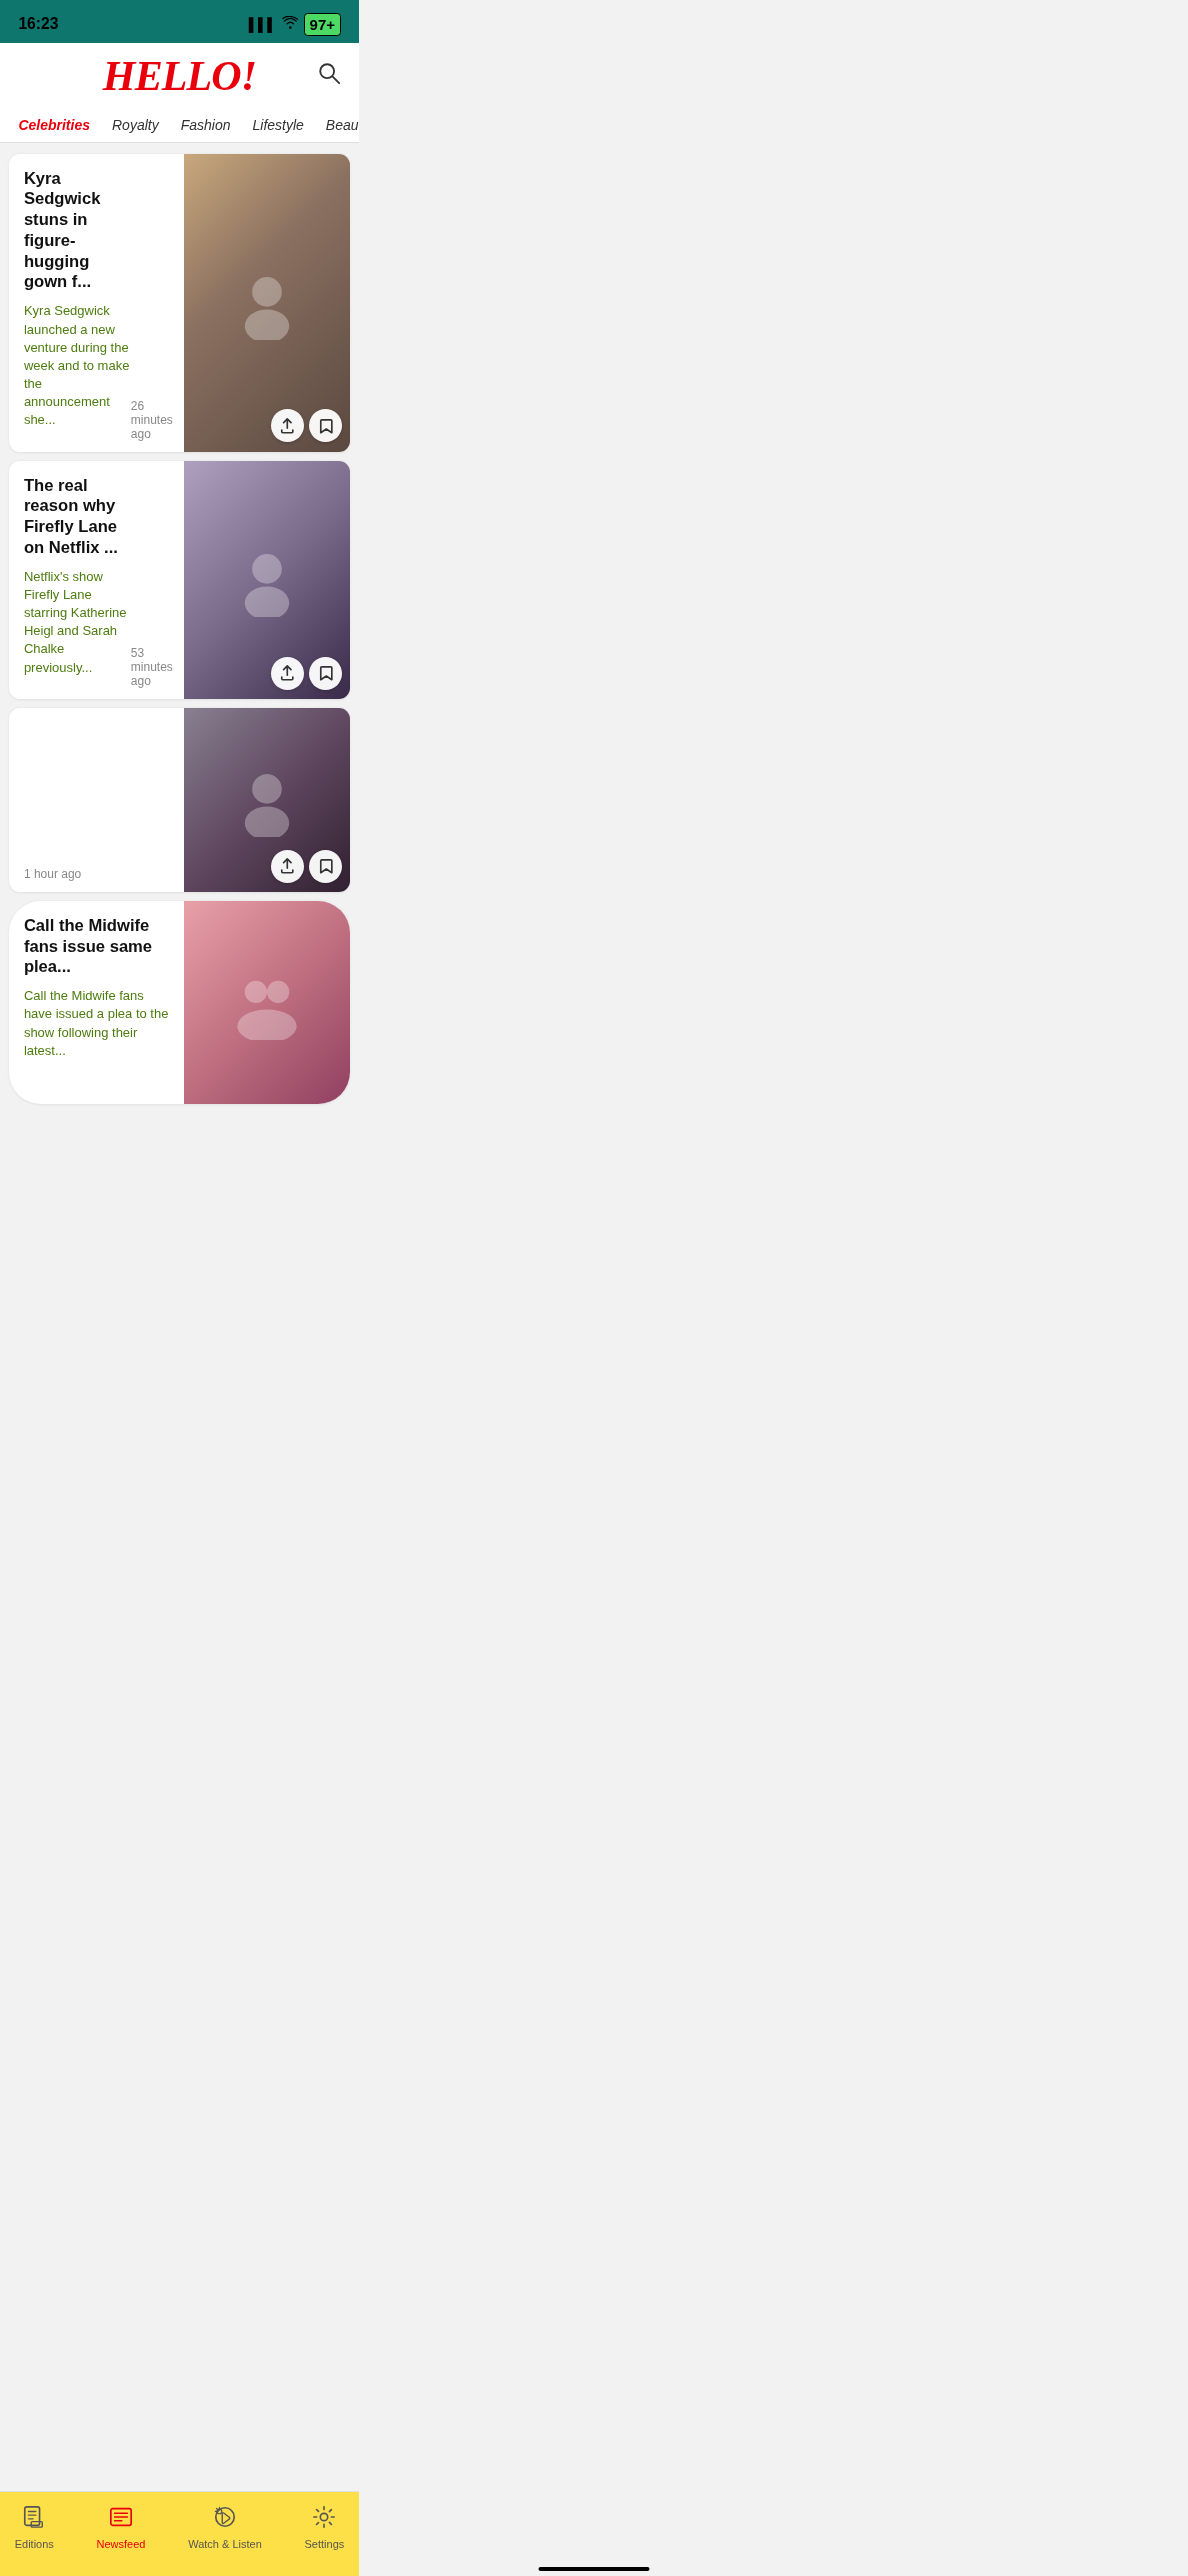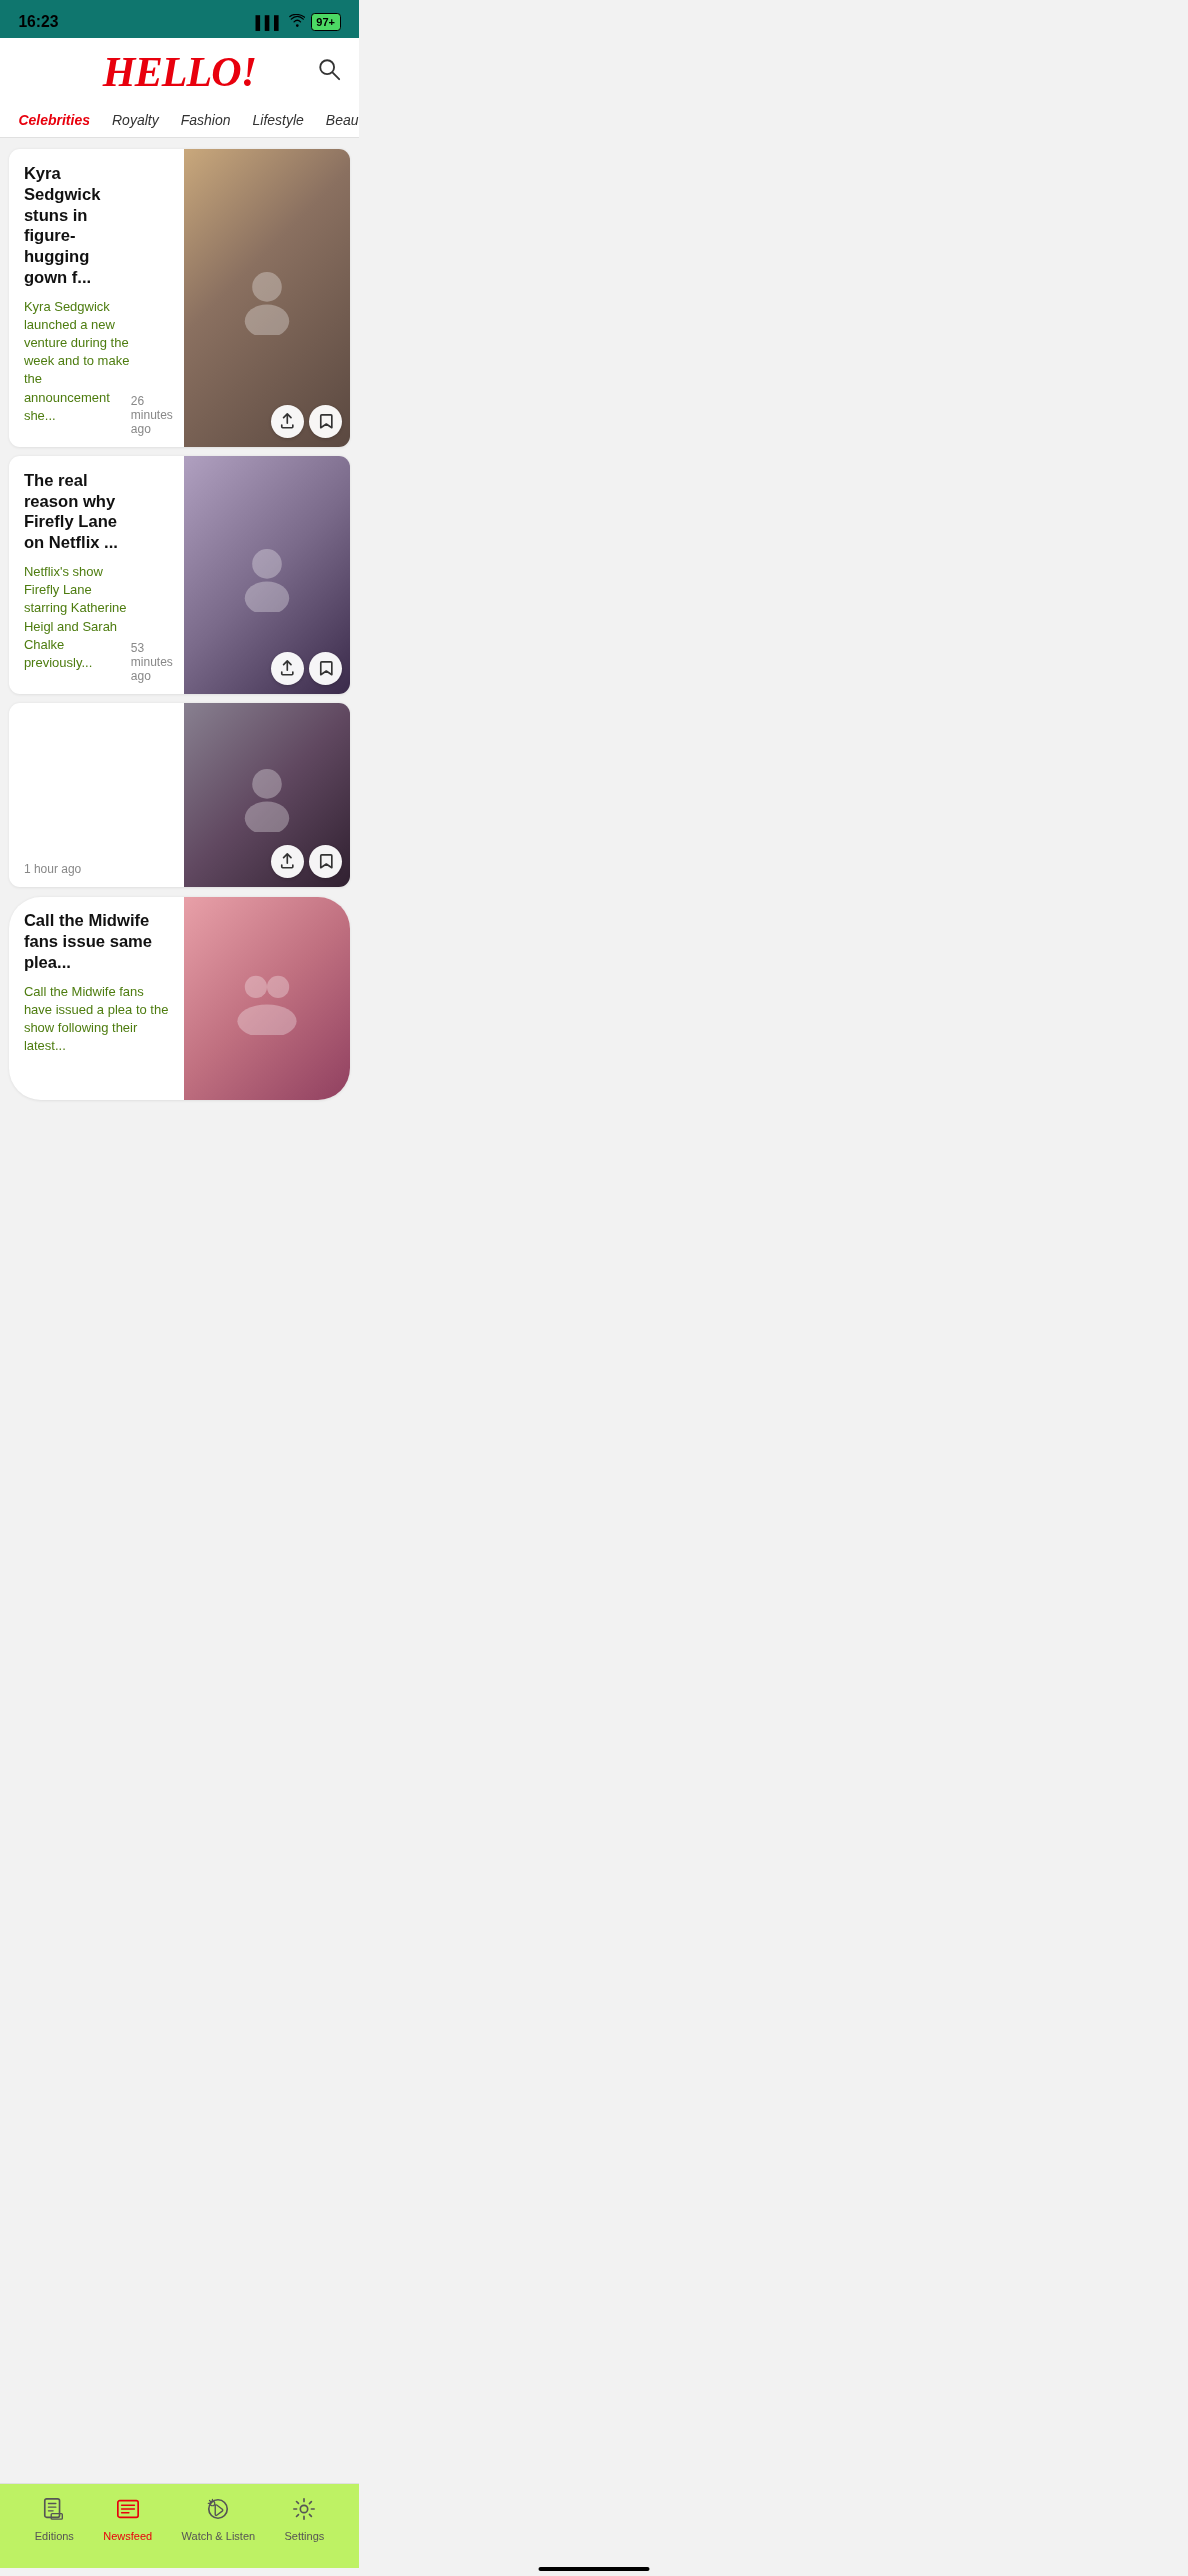--- a/index.html
+++ b/index.html
@@ -31,21 +31,21 @@
       align-items: center;
       gap: 5.5px;
     }
     .signal-icon, .wifi-icon {
       font-size: 13px;
       color: #000;
     }
     .battery-badge {
       background: #4cd964;
       color: #000;
-      font-size: 11px;
+      font-size: 15px;
       font-weight: 700;
       padding: 1.8px 4.6px;
       border-radius: 3.7px;
       border: 1.4px solid #000;
     }
 
     
     .header {
       background: #fff;
       display: flex;
@@ -209,27 +209,27 @@
       display: flex;
       align-items: center;
       justify-content: center;
       font-size: 14.7px;
       box-shadow: 0 0.9px 3.7px rgba(0,0,0,0.2);
     }
 
     
     .bottom-nav {
       position: fixed;
-      bottom: 8px;
+      bottom: 0;
       left: 0;
       width: 359px;
-      background: #bef264;
+      background: #fde047;
       border-top: 0.9px solid #e0e0e0;
       display: flex;
-      justify-content: center;
+      justify-content: space-between;
       align-items: center;
       padding: 9.2px 0 22px 0;
     }
     .bottom-nav-item {
       display: flex;
       flex-direction: column;
       align-items: center;
       gap: 3.7px;
       cursor: pointer;
       padding: 3.7px 14.7px;

